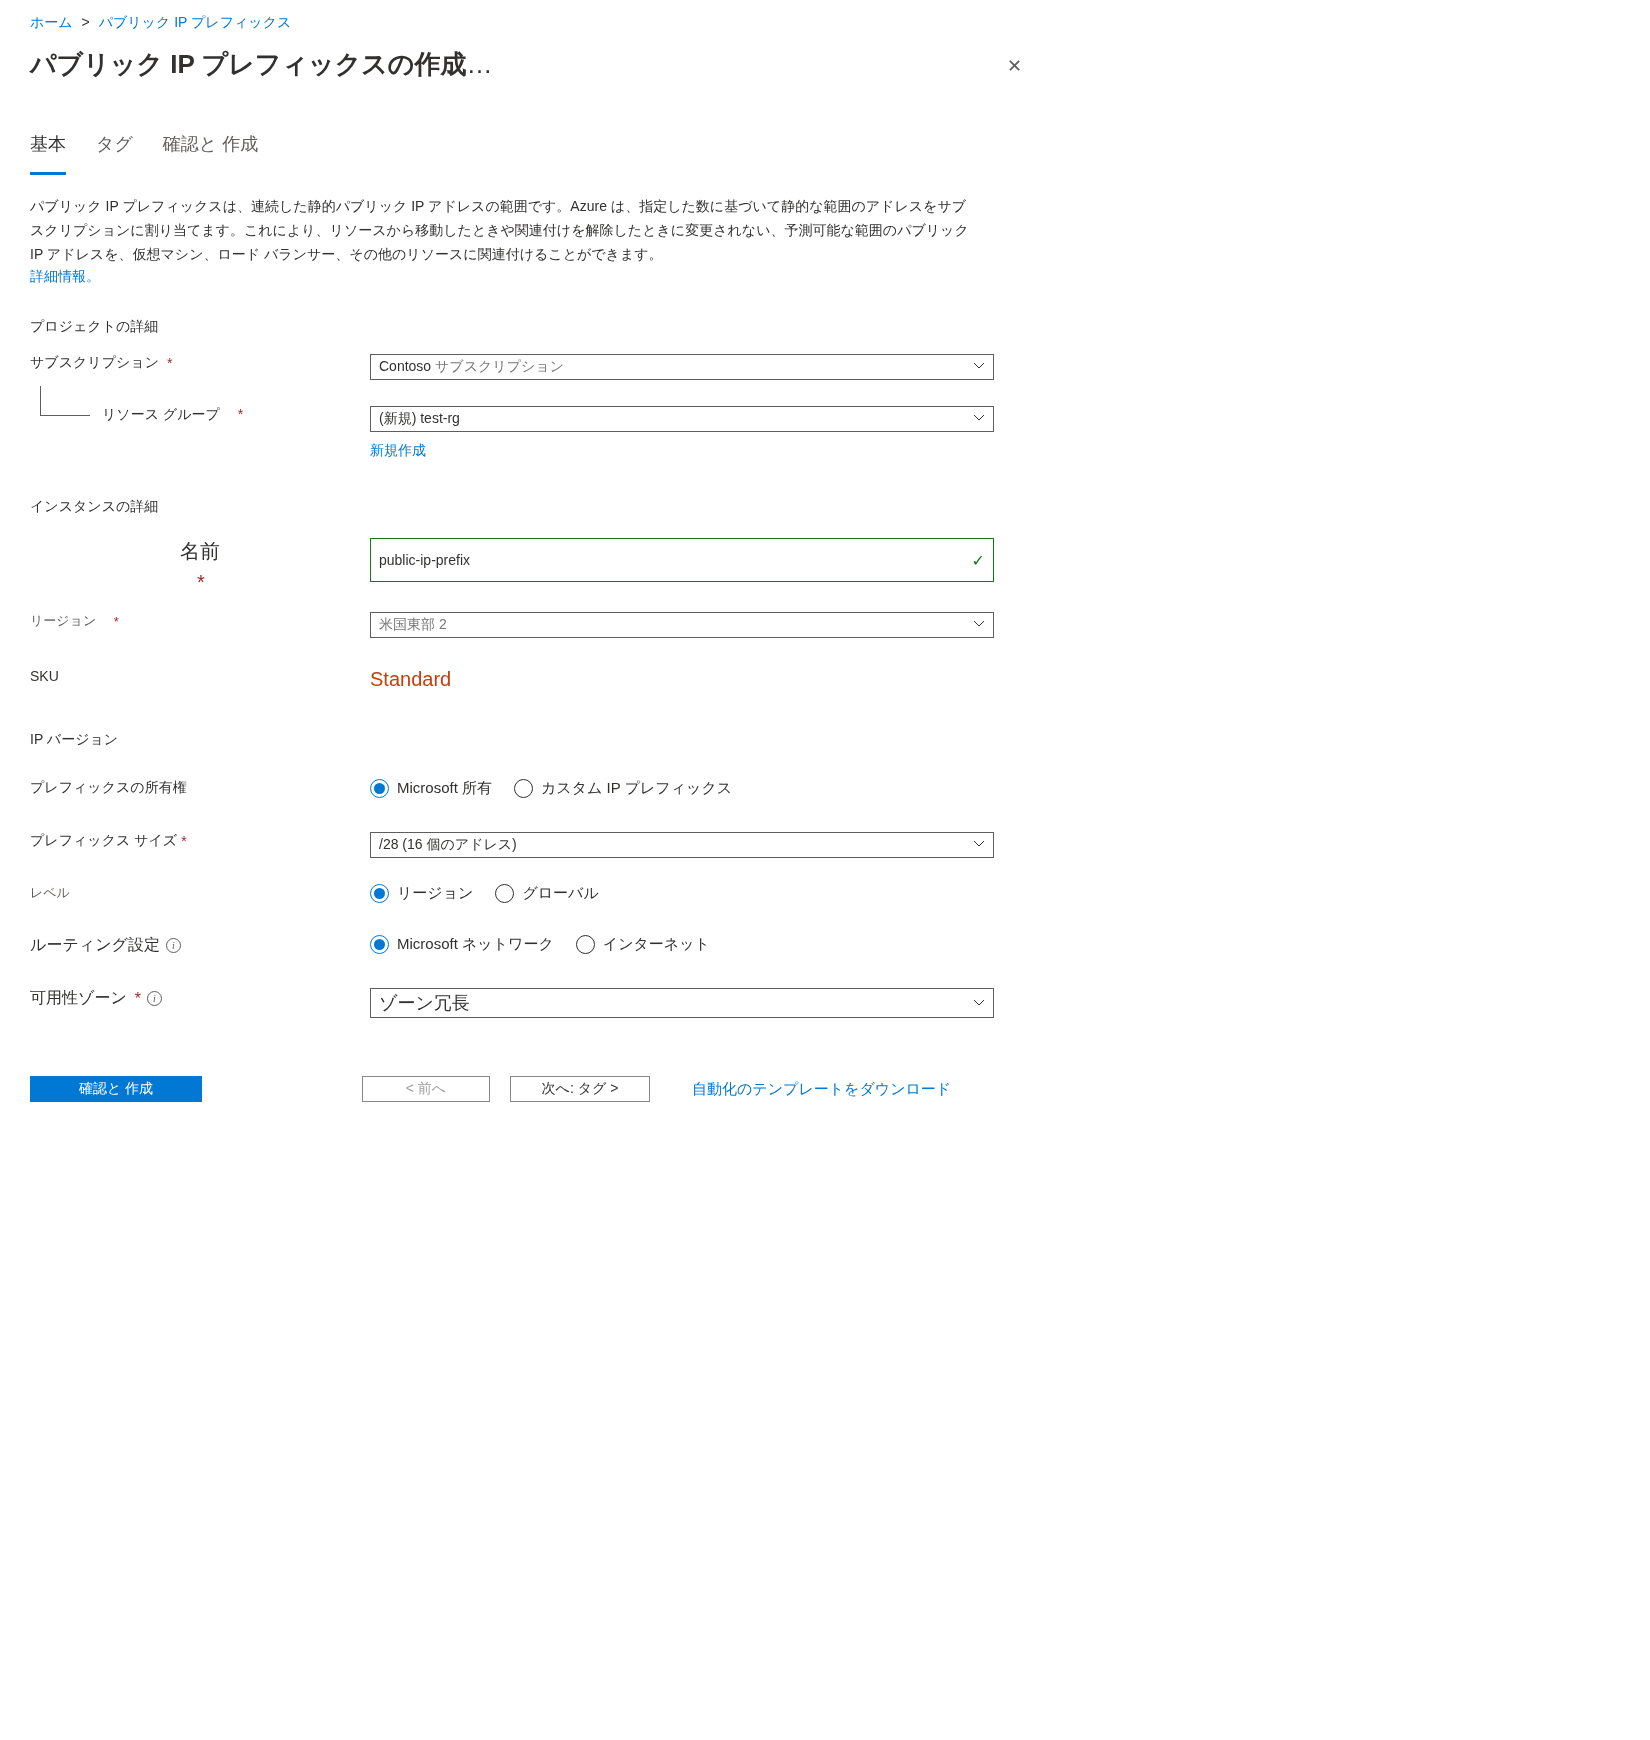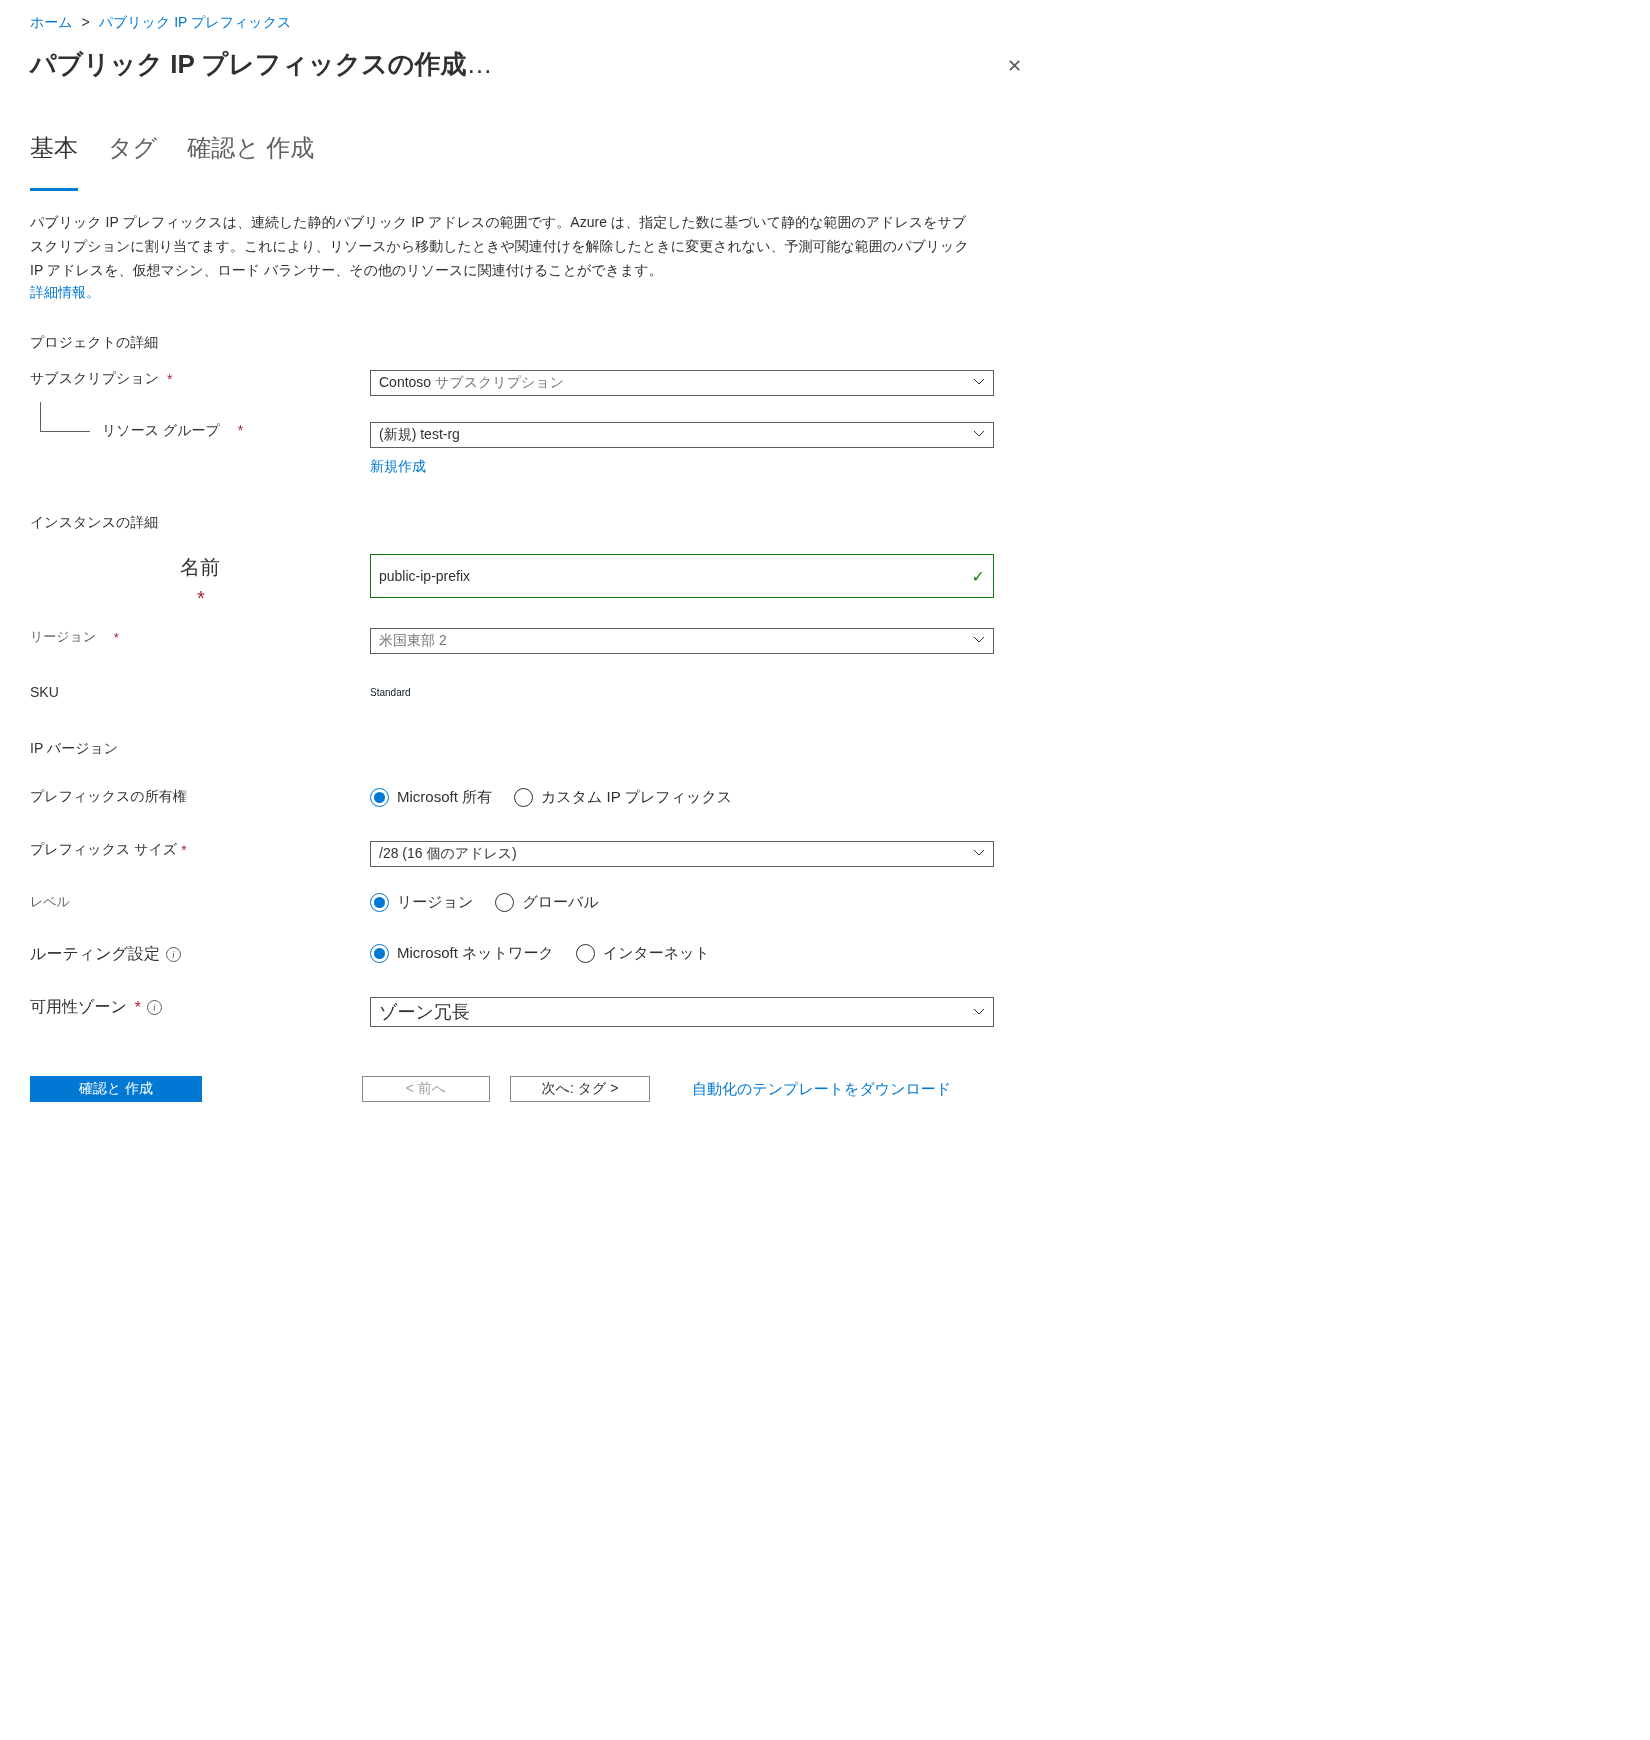--- a/index.html
+++ b/index.html
@@ -14,21 +14,21 @@
     }
     .page { padding: 14px 0 0 30px; }
     .breadcrumb { font-size: 14px; color: #0078d4; margin-bottom: 15px; }
     .breadcrumb a { color: #0078d4; text-decoration: none; }
     .breadcrumb .sep { color: #323130; margin: 0 5px; }
     .header-row { display: flex; align-items: flex-start; justify-content: space-between; padding-right: 18px;}
     .page-title { font-size: 26px; font-weight: 600; color: #323130; margin-bottom: 50px; }
     .ellipsis { letter-spacing:1px; font-weight:400;}
     .close-x { font-size: 18px; color:#605e5c; cursor:pointer; padding-top:8px;}
     .tabs { display: flex; gap: 30px; margin-bottom: 8px; }
-    .tab { font-size: 24px; color: #605e5c; padding-bottom: 24px; cursor: pointer; }
+    .tab { font-size: 18px; color: #605e5c; padding-bottom: 16px; cursor: pointer; }
     .tab.active { color: #323130; border-bottom: 3px solid #0078d4; font-weight:400;}
     .desc { font-size: 14px; color: #323130; line-height: 1.7; margin-top: 20px; max-width: 950px; }
     .link { color: #0078d4; cursor: pointer; font-size:14px; }
     .section-title { font-size: 14px; color: #323130; margin-top: 32px; margin-bottom: 4px; }
     .field-row { display: flex; align-items: flex-start; margin-top: 18px; }
     .field-label { width: 340px; font-size: 14px; color: #323130; display:flex; align-items:center; gap:6px;}
     .field-label.small { font-size: 13px; color:#605e5c; }
     .required { color: #a4262c; margin-left: 2px; }
     .field-control { flex: 0 0 624px; }
     .dropdown {
@@ -64,21 +64,21 @@
     }
     .radio-group { display:flex; gap:22px; align-items:center; font-size:15px;}
     .radio { display:flex; align-items:center; gap:8px; cursor:pointer;}
     .radio-outer {
       width:19px; height:19px; border:1px solid #323130; border-radius:50%;
       display:flex; align-items:center; justify-content:center;
     }
     .radio.selected .radio-outer { border:1px solid #0078d4;}
     .radio-inner { width:11px; height:11px; background:#0078d4; border-radius:50%; display:none;}
     .radio.selected .radio-inner{ display:block;}
-    .static-val { font-size:10px; color:#0f172a;}
+    .static-val { font-size:20px; color:#c2410c;}
     .info-icon {
       display:inline-block; width:15px; height:15px; border:1px solid #605e5c; border-radius:50%;
       font-size:10px; line-height:13px; text-align:center; color:#605e5c; font-family:serif; font-style:italic;
     }
     .footer {
       position:absolute; left:30px; right:20px; bottom:18px;
       display:flex; gap:20px; align-items:center;
     }
     .btn {
       height:26px; padding: 0 20px; font-size:14px;

